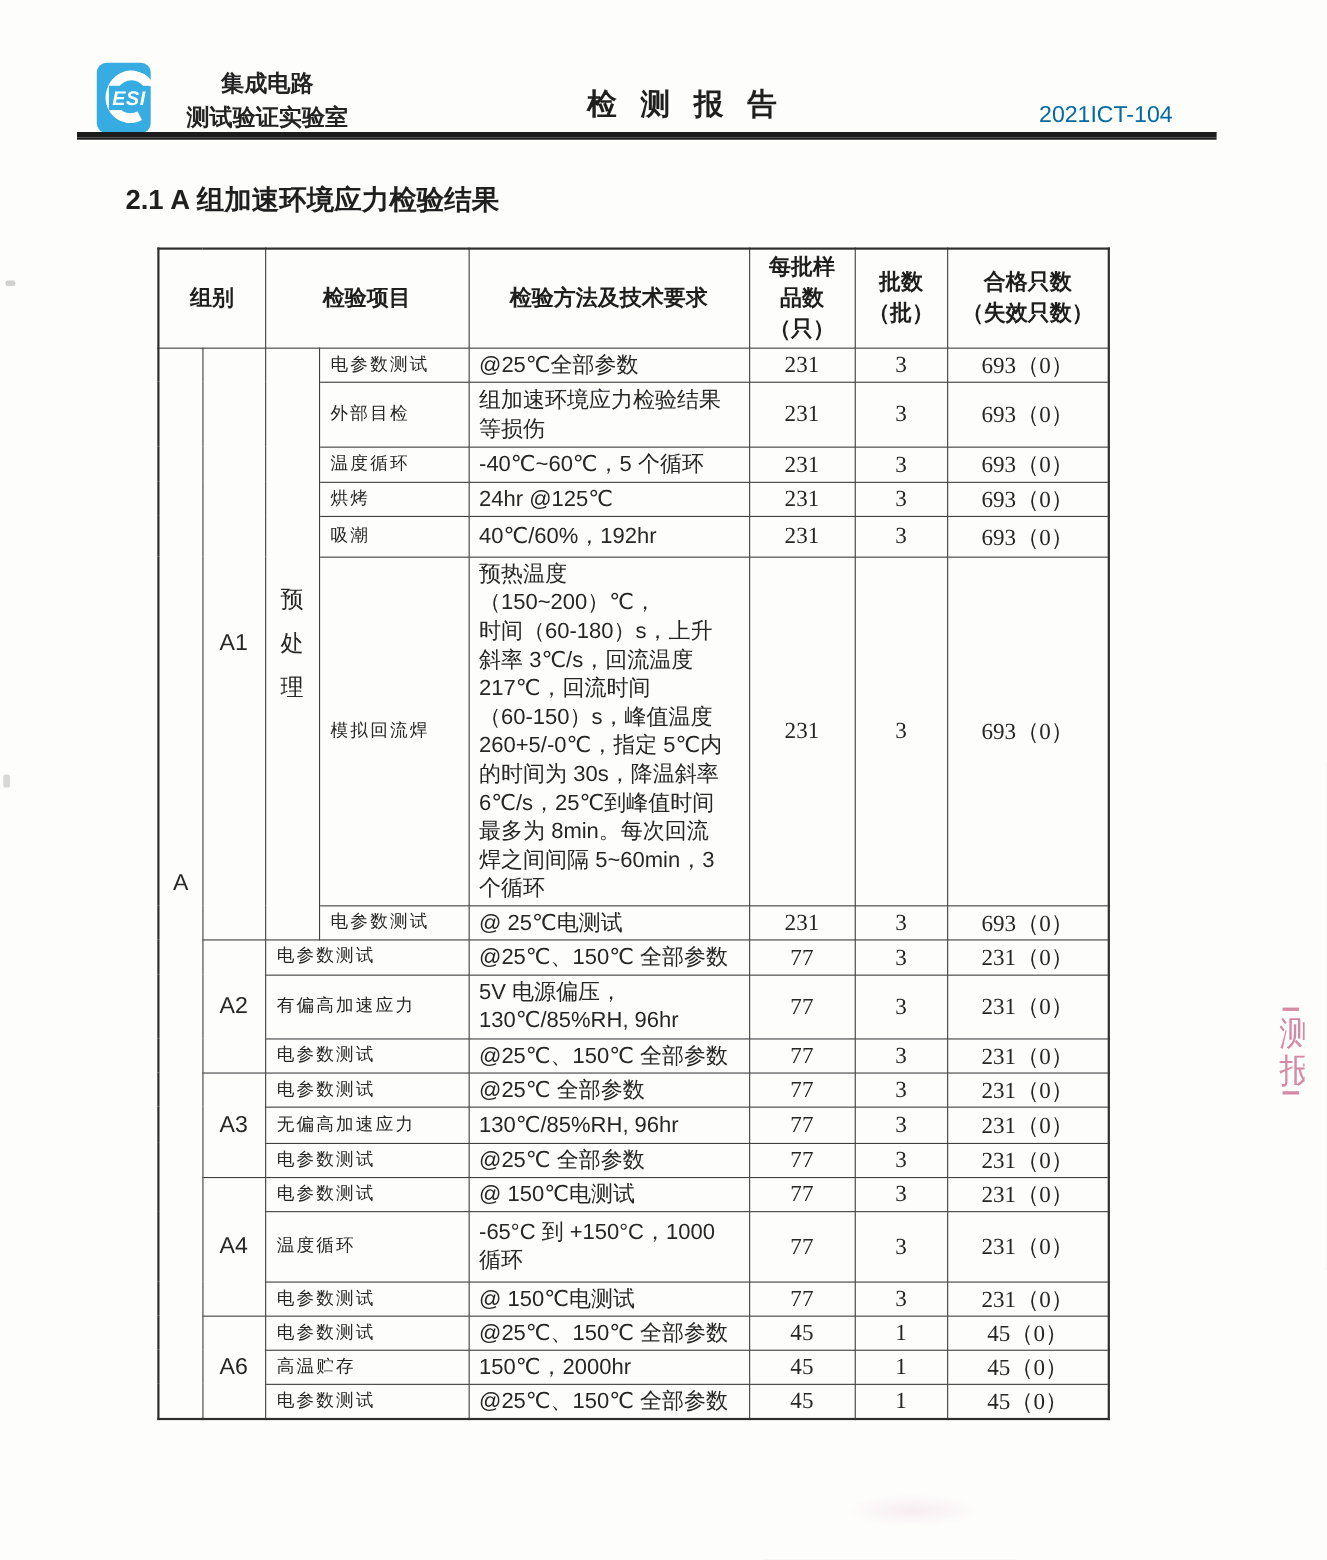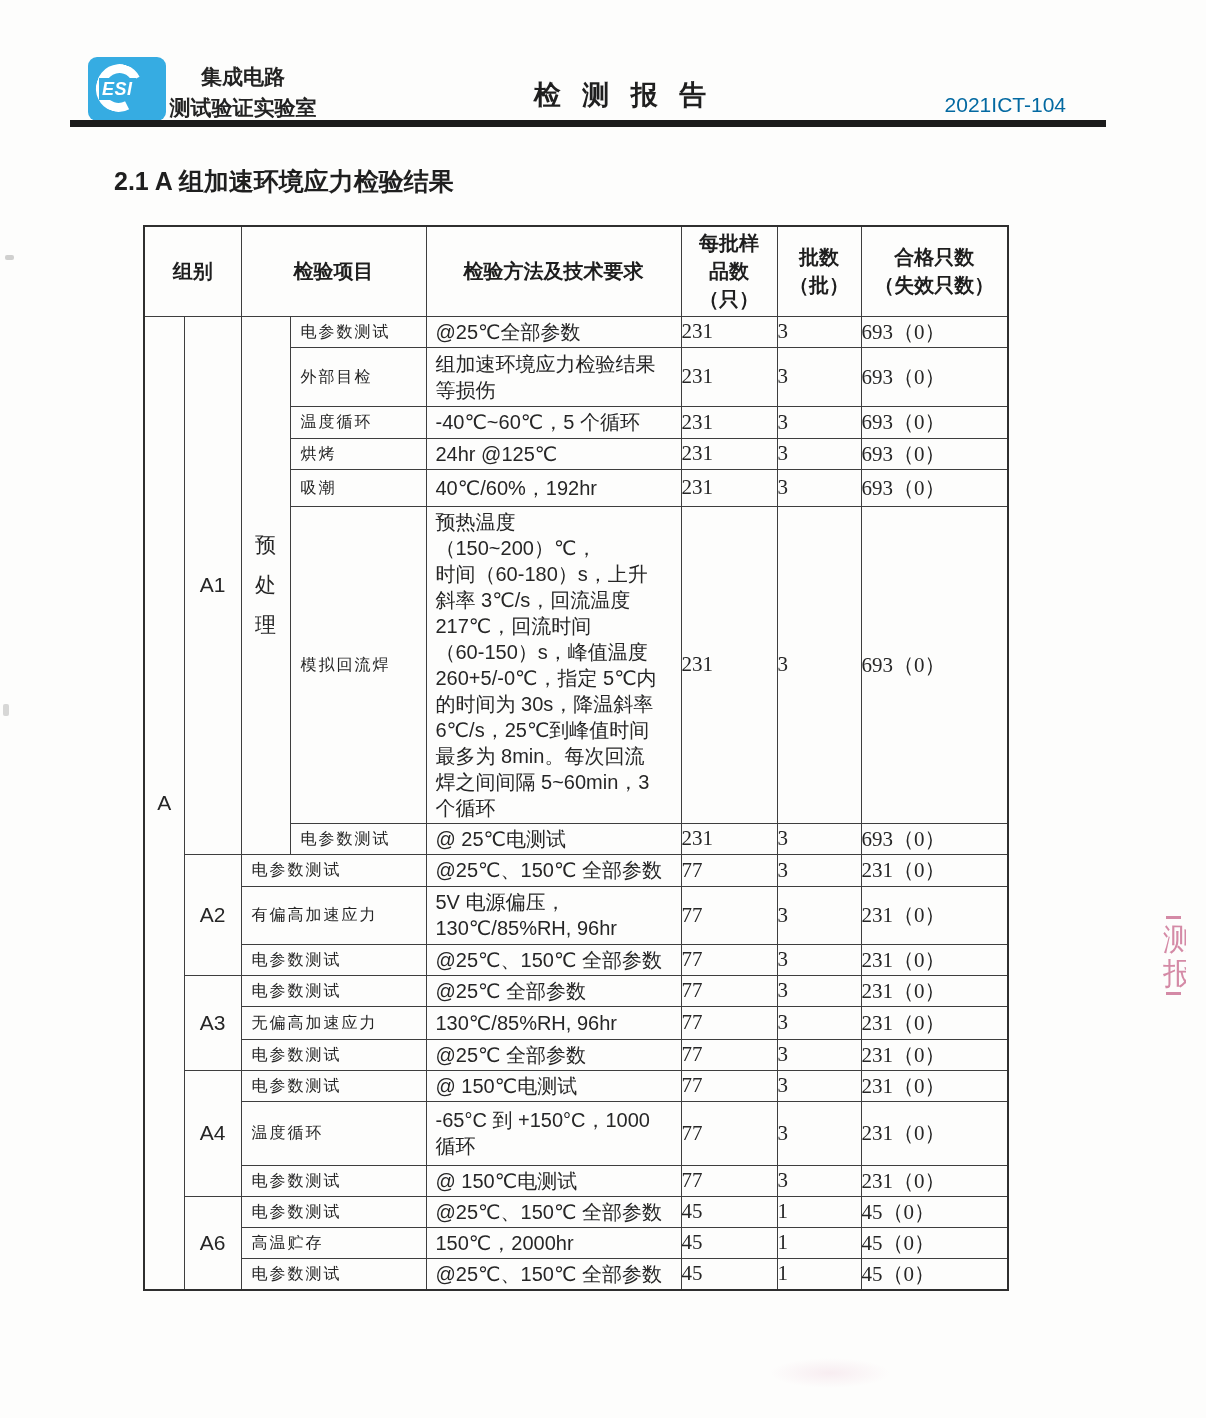--- a/index.html
+++ b/index.html
@@ -2,40 +2,40 @@
 <html><head>
 <meta charset="utf-8">
 <style>
   * { margin:0; padding:0; box-sizing:border-box; }
   html,body { width:1206px; height:1418px; }
   body { font-family:"Liberation Serif","DejaVu Serif",serif; background:#e9e9e9; }
   .page { position:relative; width:1206px; height:1418px; background:#fdfdfc; color:#262626; overflow:hidden; }
 
   
   .page-header { position:relative; height:135px; }
-  .logo { position:absolute; left:88px; top:57px; width:78px; height:64px; background:#36ace2; border-radius:9px; }
+  .logo { position:absolute; left:88px; top:57px; width:49px; height:64px; background:#36ace2; border-radius:9px; }
   .logo .ring { position:absolute; left:8px; top:7px; width:46px; height:48px; border:9px solid #ffffff; border-radius:50%; border-right-color:transparent; transform:rotate(18deg); }
   .logo .esi { position:absolute; left:11px; top:21px; font:italic 800 18px/22px "Liberation Sans",sans-serif; color:#ffffff; background:#36ace2; padding:0 3px; letter-spacing:.5px; }
   .labname { position:absolute; left:158px; top:63px; width:170px; text-align:center; font-family:Liberation Mono, monospace; font-weight:700; font-size:21px; line-height:31px; color:#232323; }
   .report-title { position:absolute; left:0; top:77px; width:100%; text-align:center; font-family:"Liberation Sans","DejaVu Sans",sans-serif; font-weight:700; font-size:27px; letter-spacing:7px; color:#1f1f1f;padding-left:41px; }
   .report-no { position:absolute; right:140px; top:93px; font-family:"Liberation Sans","DejaVu Sans",sans-serif; font-size:21px; color:#0369a1; }
   .rule { position:absolute; left:70px; right:100px; top:120px; height:3px; border-top:5px solid #1c1c1c; border-bottom:2px solid #1c1c1c; }
 
   
   .sec-heading { margin:30px 0 0 114px; font-family:"Liberation Sans","DejaVu Sans",sans-serif; font-weight:700; font-size:25px; color:#1f1f1f; }
   .intro { margin:33px 0 0 130px; font-size:21px; color:#222; }
 
   
   table.results { border-collapse:collapse; table-layout:fixed; width:866px; margin:27px 0 0 143px; border:2px solid #2f2f2f; }
   .results th, .results td { border:1px solid #3e3e3e; white-space:pre-line; overflow:hidden; }
   .results th { font-weight:700; font-size:20px; line-height:28px; text-align:center; vertical-align:middle; color:#1e1e1e; }
   .results thead tr { height:90px; }
   td.ci { font-size:16px; line-height:26px; padding:2px 4px 2px 10px; letter-spacing:2px; vertical-align:middle; }
   td.cm { font-family:"Liberation Sans","DejaVu Sans",sans-serif; font-size:20px; line-height:26px; padding:2px 6px 2px 9px; vertical-align:middle; }
-  td.cn { font-size:21px; text-align:left; vertical-align:middle; }
+  td.cn { font-size:21px; text-align:center; vertical-align:middle; }
   td.cg { font-family:"Liberation Sans","DejaVu Sans",sans-serif; font-size:21px; text-align:center; vertical-align:middle; }
   td.vert { font-family:"Liberation Serif","DejaVu Serif",serif; font-size:21px; line-height:40px; }
   .h27{height:27px}.h28{height:28px}.h29{height:29px}.h30{height:30px}.h31{height:31px}
   .h32{height:32px}.h33{height:33px}.h37{height:37px}.h58{height:58px}.h59{height:59px}
   .h64{height:64px}.h300{height:300px}
 
   
   .stamp { position:absolute; left:1163px; top:915px; width:23px; height:90px; overflow:hidden; opacity:.78; }
   .stamp .bar { width:15px; height:3px; margin:1px 0 4px 3px; background:#c96a8e; }
   .stamp .ch { font-size:31px; line-height:34px; color:#c96a8e; font-family:"Liberation Serif",serif; }

